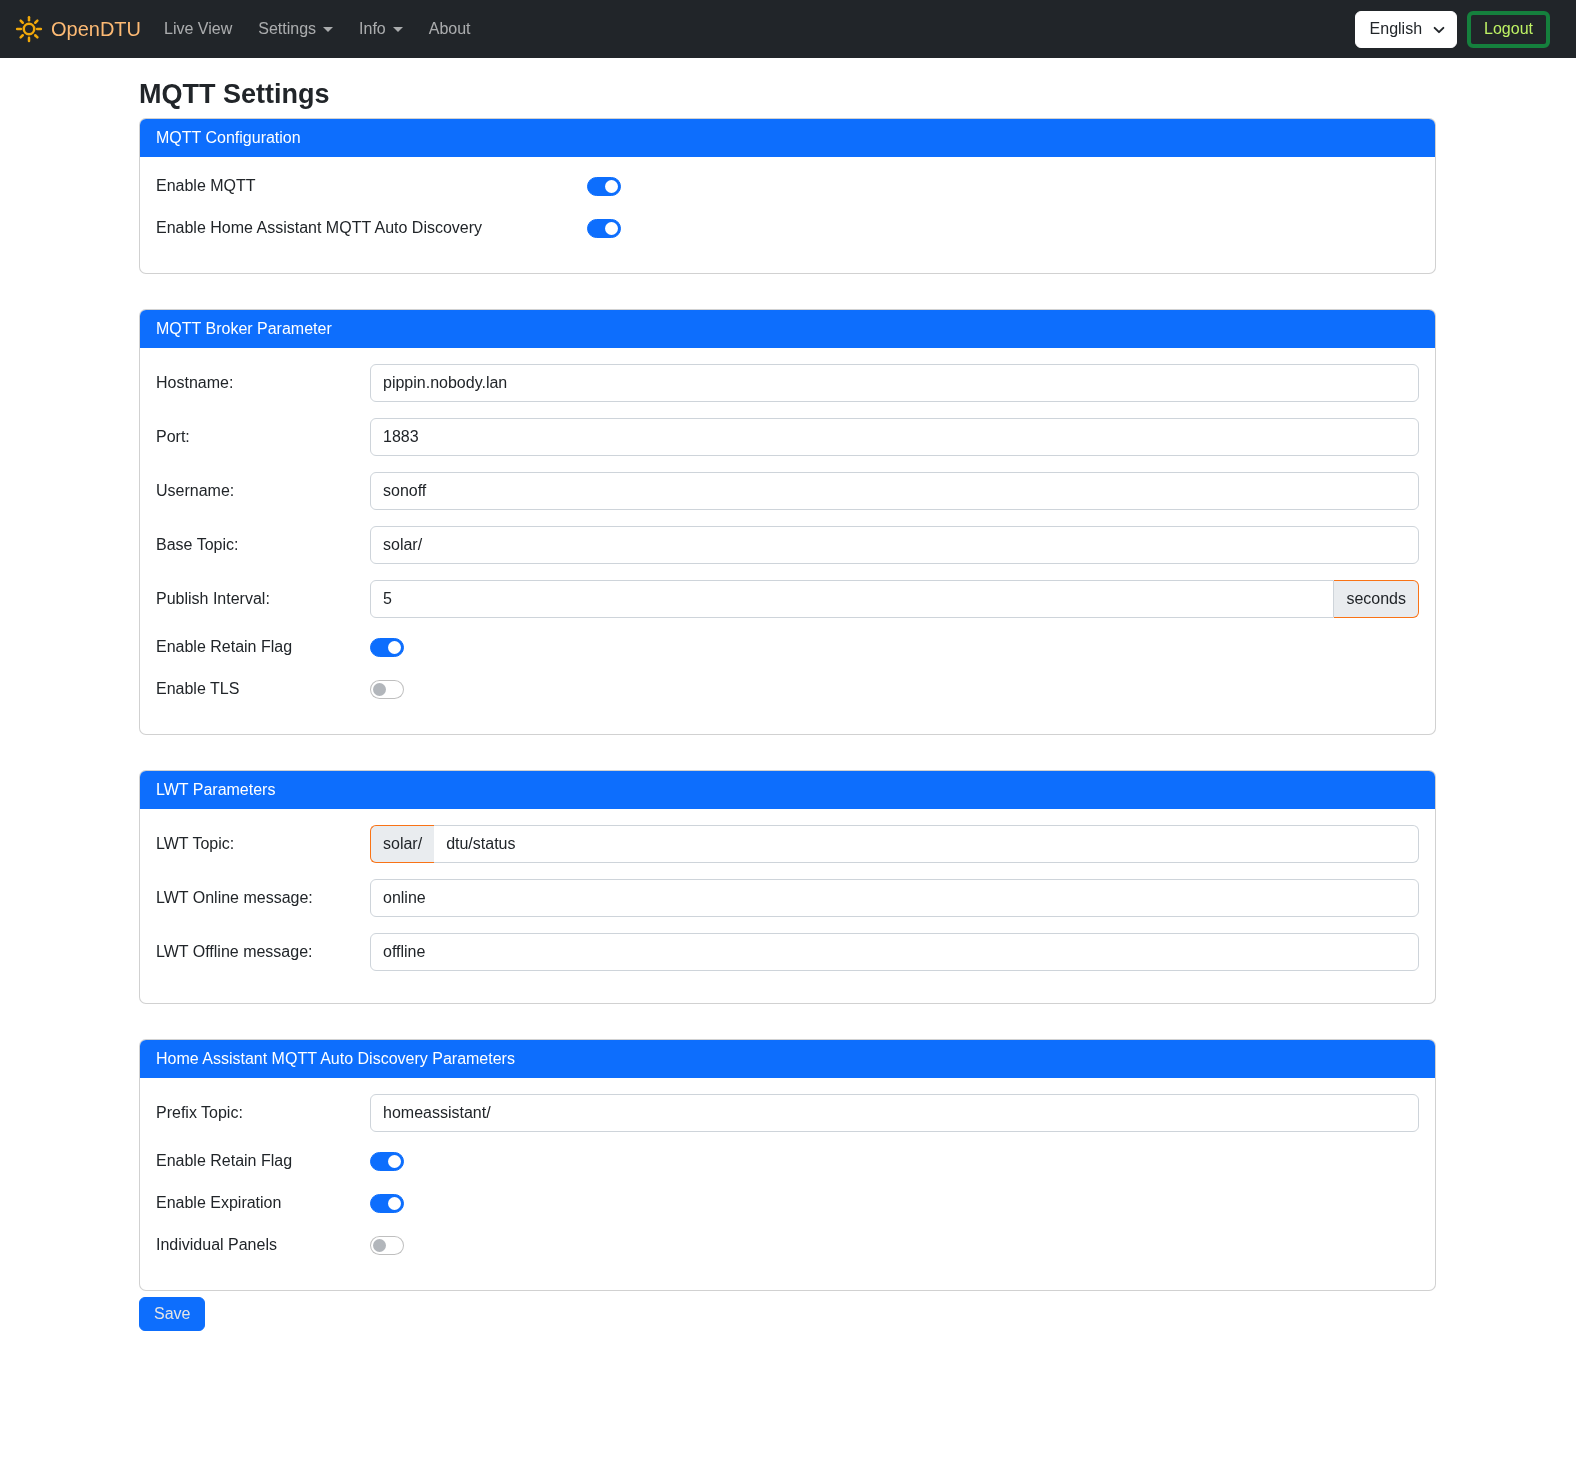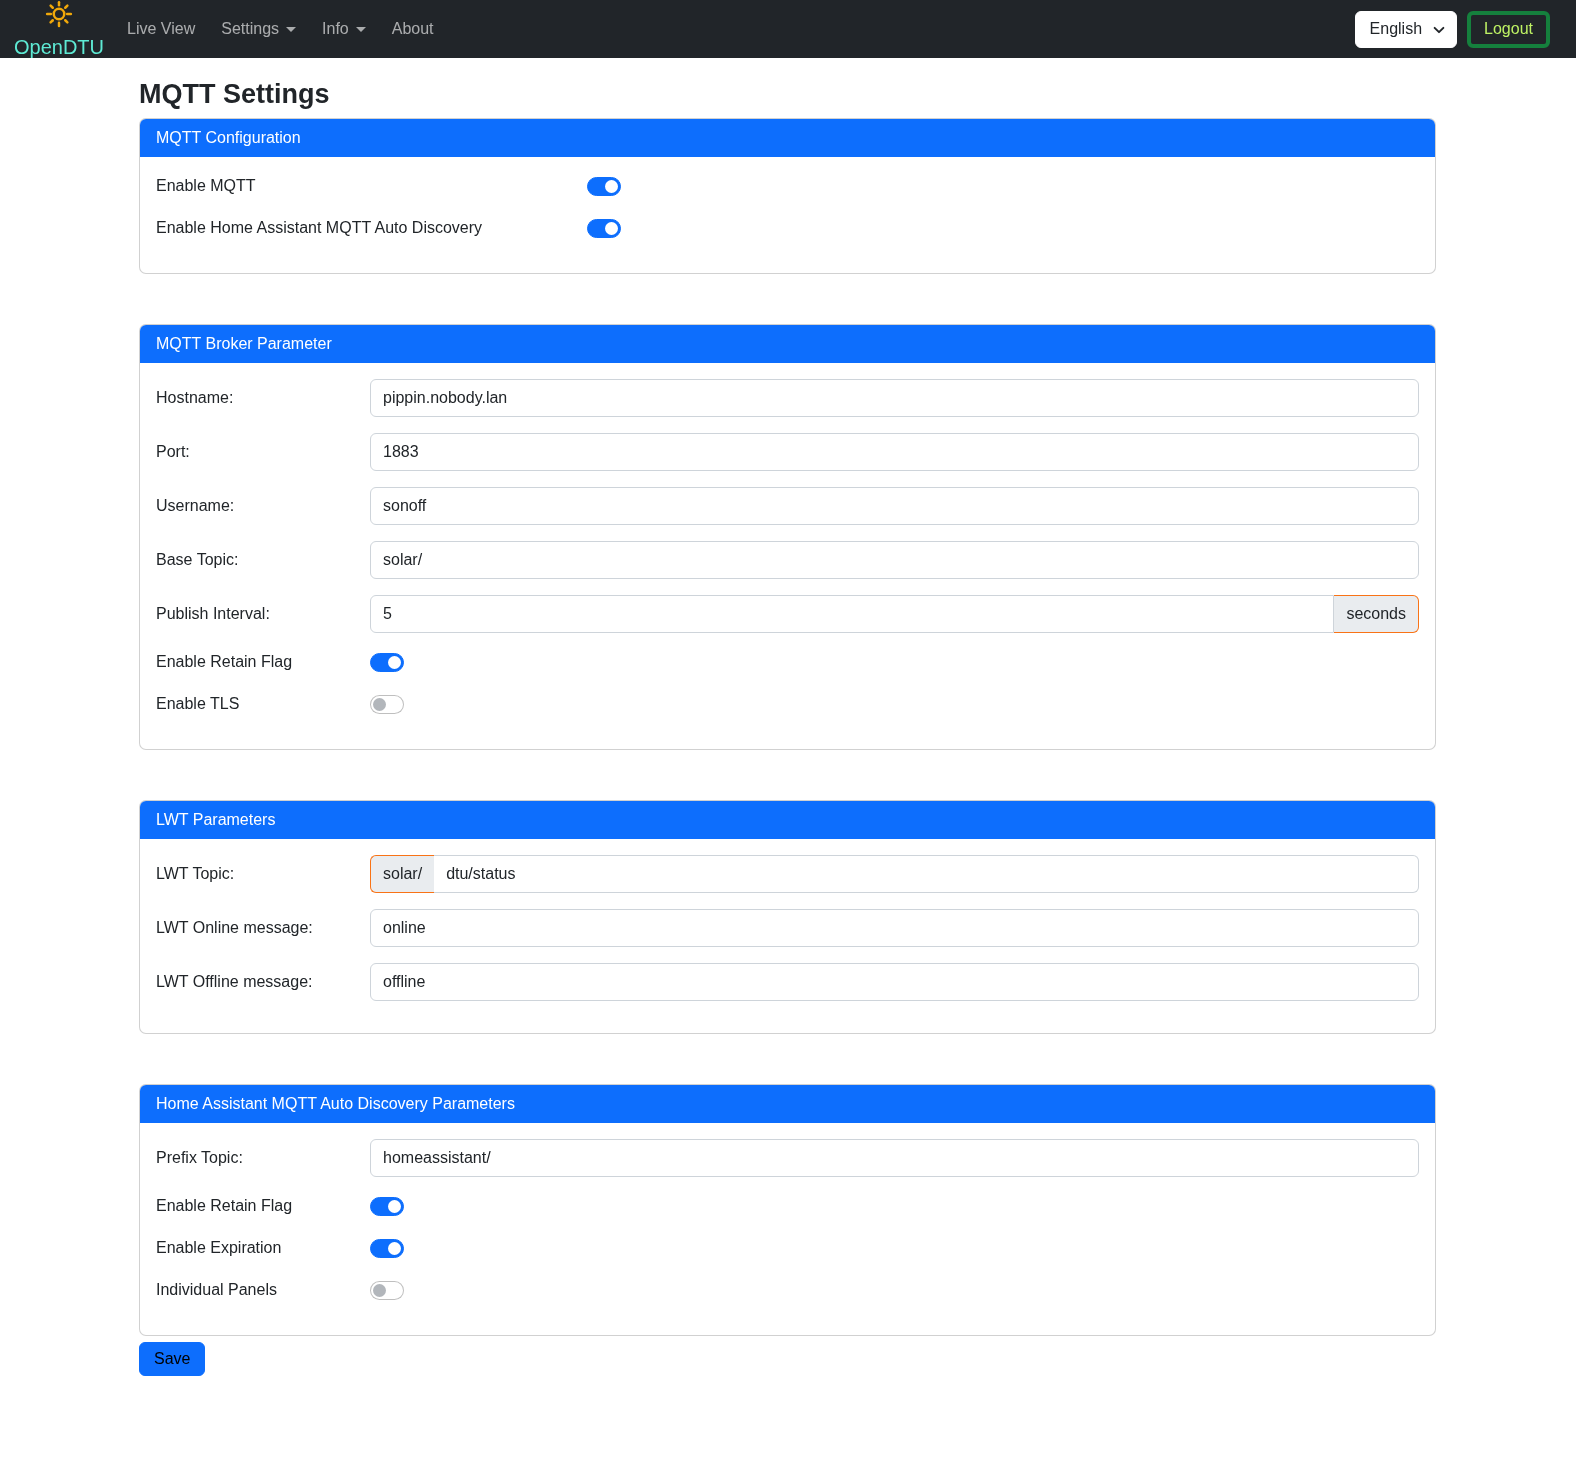--- a/index.html
+++ b/index.html
@@ -16,25 +16,24 @@
     height: 58px;
     background: #212529;
     display: flex;
     align-items: center;
     padding: 0 26px 0 14px;
   }
   .brand {
     display: flex;
     align-items: center;
     gap: 7px;
-    color: #5eead4;
+    color: #fdba74;
     font-size: 20px;
     cursor: pointer;
     white-space: nowrap;
-    flex-direction: column;
   }
   .nav-links { display: flex; align-items: center; margin-left: 10px; }
   .nav-link {
     color: rgba(255,255,255,0.62);
     padding: 8px 13px;
     cursor: pointer;
     display: flex;
     align-items: center;
     gap: 7px;
     white-space: nowrap;
@@ -80,21 +79,21 @@
     font-weight: 700;
     color: #212529;
     margin: 20px 0 8px 0;
     line-height: 1.2;
   }
 
   .card {
     background: #fff;
     border: 1px solid rgba(0,0,0,0.18);
     border-radius: 7px;
-    margin-bottom: 50px;
+    margin-bottom: 35px;
   }
   .card.last { margin-bottom: 6px; }
   .card-header {
     background: #0d6efd;
     color: #fff;
     padding: 8px 16px;
     border-radius: 6px 6px 0 0;
     line-height: 22px;
   }
   .card-body { padding: 16px; }
@@ -150,21 +149,21 @@
     border-radius: 50%;
     background: #b2b6bb;
   }
   .switch.on { background: #0d6efd; border-color: #0d6efd; }
   .switch.on .knob { left: auto; right: 2px; background: #fff; }
 
   
   .save-btn {
     background: #0d6efd;
     border: 1px solid #0d6efd;
-    color: #000000;
+    color: #e5e5e5;
     border-radius: 6px;
     padding: 7px 14px;
     font-size: 16px;
     font-family: inherit;
     cursor: pointer;
     margin-bottom: 25px;
   }
 </style>
 </head>
 <body>

